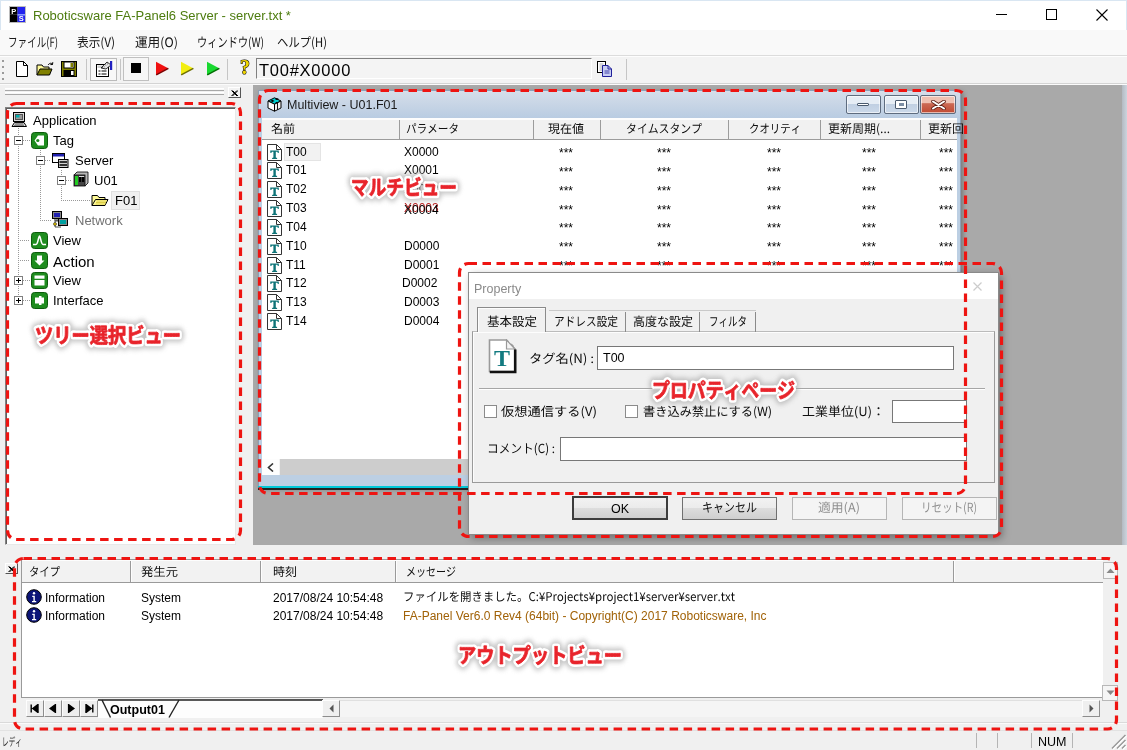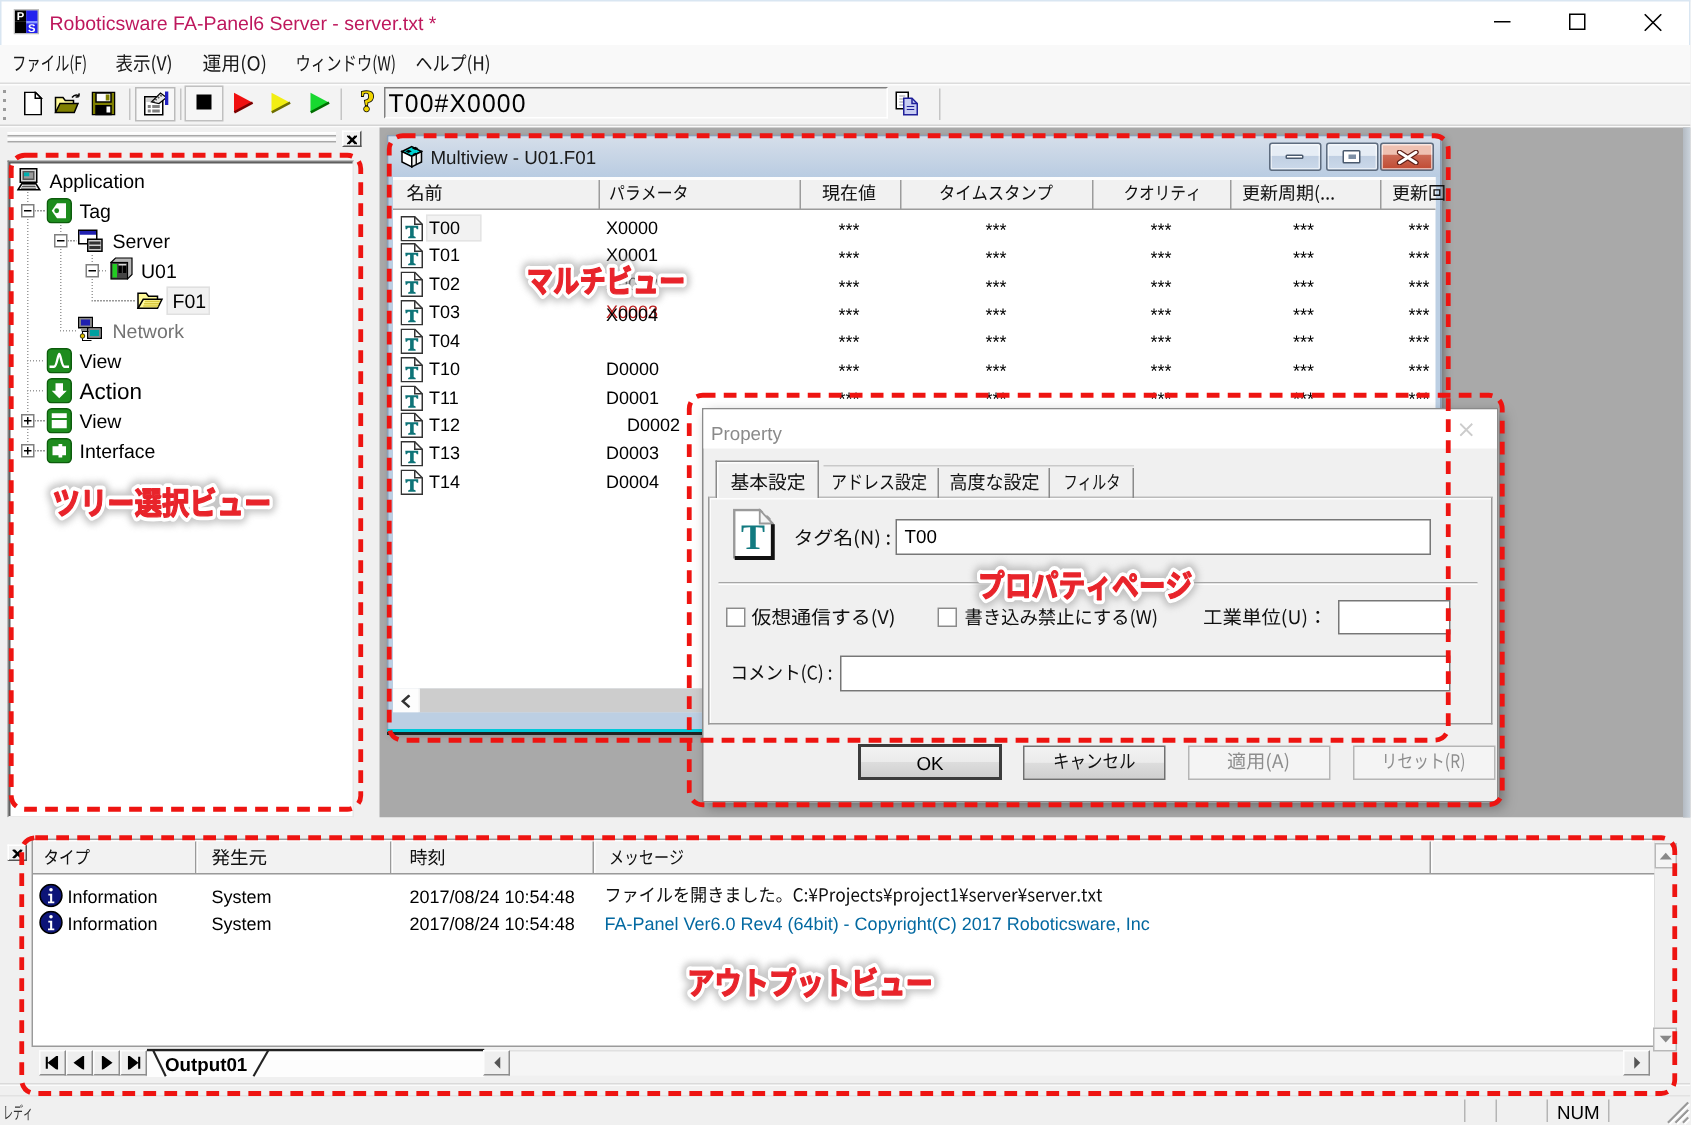--- a/index.html
+++ b/index.html
@@ -12,21 +12,21 @@
 <svg class="abs" style="left:9px;top:6px" width="17" height="17" viewBox="0 0 17 17">
 <rect x="0" y="0" width="17" height="17" fill="#bdbdbd"></rect>
 <rect x="1" y="1" width="7.5" height="7.5" fill="#000"></rect>
 <rect x="8.5" y="1" width="7.5" height="7.5" fill="#2222ee"></rect>
 <rect x="1" y="8.5" width="7.5" height="7.5" fill="#000"></rect>
 <rect x="8.5" y="8.5" width="7.5" height="7.5" fill="#2222ee"></rect>
 <rect x="8.5" y="8" width="7.5" height="1.6" fill="#8899ff"></rect>
 <text x="4.7" y="7.6" font-size="7.5" font-weight="bold" fill="#fff" text-anchor="middle" font-family="Liberation Sans">P</text>
 <text x="12.2" y="15" font-size="7.5" font-weight="bold" fill="#fff" text-anchor="middle" font-family="Liberation Sans">S</text>
 </svg>
-<div class="txt" style="left:33px;top:8.5px;font-size:13px;color:#be185d">Roboticsware FA-Panel6 Server - server.txt *</div>
+<div class="txt" style="left:33px;top:8.5px;font-size:13px;color:#4d7c0f">Roboticsware FA-Panel6 Server - server.txt *</div>
 <div class="abs" style="left:996px;top:14px;width:11px;height:1px;background:#000"></div>
 <div class="abs" style="left:1046px;top:9px;width:11px;height:11px;border:1px solid #000"></div>
 <svg class="abs" style="left:1096px;top:9px" width="12" height="12">
     <path d="M0.5 0.5 L11.5 11.5 M11.5 0.5 L0.5 11.5" stroke="#000" stroke-width="1.1"></path>
   </svg>
 <div class="abs" style="left:0;top:30px;width:1127px;height:26px;background:#f9f9f9"></div>
 <svg style="position:absolute;left:8px;top:47px;overflow:visible" width="1" height="1">
     <path transform="scale(0.7357,1)" d="M11.2 -8.6 10.4 -9.2C10.2 -9.1 9.9 -9.1 9.7 -9.1C9.1 -9.1 3.9 -9.1 3.2 -9.1C2.8 -9.1 2.2 -9.1 1.9 -9.2V-8C2.2 -8 2.7 -8.1 3.2 -8.1C3.9 -8.1 9.1 -8.1 9.8 -8.1C9.6 -6.8 9 -5 8.1 -3.8C7 -2.4 5.6 -1.3 3.1 -0.7L3.9 0.3C6.3 -0.5 7.9 -1.7 9.1 -3.2C10.1 -4.5 10.7 -6.6 11 -8C11 -8.2 11.1 -8.5 11.2 -8.6Z M24.2 -6.6 23.7 -7.1C23.5 -7.1 23.1 -7 22.9 -7C22.3 -7 17 -7 16.5 -7C16.1 -7 15.7 -7.1 15.3 -7.1V-6.1C15.7 -6.1 16.1 -6.1 16.5 -6.1C17 -6.1 22 -6.1 22.7 -6.1C22.4 -5.5 21.4 -4.3 20.5 -3.8L21.3 -3.2C22.5 -4 23.6 -5.6 24 -6.2C24 -6.3 24.2 -6.5 24.2 -6.6ZM19.9 -5.2H18.7C18.8 -5 18.8 -4.7 18.8 -4.4C18.8 -2.8 18.6 -1.3 16.8 -0.1C16.5 0.1 16.2 0.2 15.9 0.3L16.8 1C19.6 -0.5 19.9 -2.5 19.9 -5.2Z M27.1 -4.7 27.6 -3.7C29.4 -4.2 31.2 -5 32.6 -5.8V-1C32.6 -0.5 32.6 0.2 32.5 0.4H33.8C33.7 0.1 33.7 -0.5 33.7 -1V-6.5C35 -7.4 36.2 -8.3 37.2 -9.4L36.3 -10.2C35.5 -9.1 34.2 -8 32.8 -7.1C31.4 -6.2 29.4 -5.3 27.1 -4.7Z M45.8 -0.3 46.5 0.3C46.6 0.2 46.7 0.1 46.9 0C48.5 -0.7 50.3 -2.1 51.4 -3.6L50.8 -4.5C49.8 -3 48.2 -1.8 47 -1.3C47 -1.7 47 -8 47 -8.8C47 -9.3 47 -9.6 47 -9.8H45.8C45.8 -9.6 45.9 -9.3 45.9 -8.8C45.9 -8 45.9 -1.6 45.9 -1C45.9 -0.7 45.9 -0.5 45.8 -0.3ZM39.9 -0.3 40.8 0.3C41.9 -0.6 42.8 -1.9 43.1 -3.2C43.5 -4.5 43.5 -7.3 43.5 -8.8C43.5 -9.2 43.6 -9.6 43.6 -9.7H42.4C42.5 -9.4 42.5 -9.2 42.5 -8.8C42.5 -7.3 42.5 -4.7 42.1 -3.5C41.7 -2.3 41 -1.1 39.9 -0.3Z M55.1 2.5 55.8 2.2C54.7 0.4 54.2 -1.8 54.2 -4C54.2 -6.2 54.7 -8.4 55.8 -10.3L55.1 -10.6C53.9 -8.7 53.2 -6.6 53.2 -4C53.2 -1.5 53.9 0.6 55.1 2.5Z M57.7 0H58.9V-4.3H62.5V-5.3H58.9V-8.5H63.2V-9.5H57.7Z M64.9 2.5C66.1 0.6 66.8 -1.5 66.8 -4C66.8 -6.6 66.1 -8.7 64.9 -10.6L64.1 -10.3C65.2 -8.4 65.8 -6.2 65.8 -4C65.8 -1.8 65.2 0.4 64.1 2.2Z" fill="#1a1a1a"></path>
   </svg>
 <svg style="position:absolute;left:77px;top:47px;overflow:visible" width="1" height="1">
@@ -342,21 +342,21 @@
 <div class="txt" style="left:664px;top:260.1px;color:#000;transform:translateX(-50%)">***</div>
 <div class="txt" style="left:774px;top:260.1px;color:#000;transform:translateX(-50%)">***</div>
 <div class="txt" style="left:869px;top:260.1px;color:#000;transform:translateX(-50%)">***</div>
 <div class="txt" style="left:946px;top:260.1px;color:#000;transform:translateX(-50%)">***</div>
 <svg class="abs" style="left:267px;top:275.45000000000005px" width="15" height="17" viewBox="0 0 15 17">
     <path d="M0.5 0.5 H9.5 L14.5 5.5 V16.5 H0.5 Z" fill="#fff" stroke="#333"></path>
     <path d="M9.5 0.5 V5.5 H14.5" fill="none" stroke="#333"></path>
     <path d="M3.2 6.5 h8.6 v2.4 h-0.9 l-0.6 -1.1 h-1.5 v5.6 l1.3 0.6 v0.9 h-5 v-0.9 l1.3 -0.6 V7.8 H4.9 L4.3 8.9 h-0.9 Z" fill="#0e7478"></path>
   </svg>
 <div class="txt" style="left:286px;top:277.45000000000005px;color:#000">T12</div>
-<div class="txt" style="left:418px;top:277.45000000000005px;color:#000">D0002</div>
+<div class="txt" style="left:402px;top:277.45000000000005px;color:#000">D0002</div>
 <div class="txt" style="left:566px;top:278.95000000000005px;color:#000;transform:translateX(-50%)">***</div>
 <div class="txt" style="left:664px;top:278.95000000000005px;color:#000;transform:translateX(-50%)">***</div>
 <div class="txt" style="left:774px;top:278.95000000000005px;color:#000;transform:translateX(-50%)">***</div>
 <div class="txt" style="left:869px;top:278.95000000000005px;color:#000;transform:translateX(-50%)">***</div>
 <div class="txt" style="left:946px;top:278.95000000000005px;color:#000;transform:translateX(-50%)">***</div>
 <svg class="abs" style="left:267px;top:294.3px" width="15" height="17" viewBox="0 0 15 17">
     <path d="M0.5 0.5 H9.5 L14.5 5.5 V16.5 H0.5 Z" fill="#fff" stroke="#333"></path>
     <path d="M9.5 0.5 V5.5 H14.5" fill="none" stroke="#333"></path>
     <path d="M3.2 6.5 h8.6 v2.4 h-0.9 l-0.6 -1.1 h-1.5 v5.6 l1.3 0.6 v0.9 h-5 v-0.9 l1.3 -0.6 V7.8 H4.9 L4.3 8.9 h-0.9 Z" fill="#0e7478"></path>
   </svg>
@@ -493,21 +493,21 @@
     <path transform="scale(0.9505,1)" d="M10.3 -8 9.6 -8.4C9.4 -8.4 9.1 -8.4 9 -8.4C8.4 -8.4 3.6 -8.4 2.9 -8.4C2.5 -8.4 2.1 -8.4 1.7 -8.5V-7.4C2.1 -7.4 2.5 -7.4 2.9 -7.4C3.6 -7.4 8.4 -7.4 9.1 -7.4C8.9 -6.3 8.4 -4.6 7.5 -3.5C6.5 -2.2 5.1 -1.2 2.8 -0.6L3.6 0.3C5.8 -0.4 7.3 -1.5 8.4 -3C9.3 -4.2 9.9 -6.1 10.2 -7.4C10.2 -7.6 10.2 -7.8 10.3 -8Z M22.4 -6.1 21.8 -6.6C21.7 -6.5 21.4 -6.5 21.2 -6.5C20.6 -6.5 15.7 -6.5 15.3 -6.5C14.9 -6.5 14.5 -6.5 14.1 -6.6V-5.6C14.5 -5.6 14.9 -5.6 15.3 -5.6C15.7 -5.6 20.3 -5.6 21 -5.6C20.6 -5 19.8 -4 18.9 -3.5L19.7 -2.9C20.8 -3.7 21.8 -5.2 22.1 -5.7C22.2 -5.8 22.3 -6 22.4 -6.1ZM18.3 -4.8H17.3C17.3 -4.6 17.4 -4.3 17.4 -4.1C17.4 -2.5 17.1 -1.2 15.5 -0.1C15.3 0.1 15 0.2 14.7 0.3L15.6 0.9C18.1 -0.5 18.3 -2.3 18.3 -4.8Z M25 -4.3 25.5 -3.4C27.2 -3.9 28.8 -4.6 30.1 -5.4V-0.9C30.1 -0.5 30 0.1 30 0.4H31.2C31.1 0.1 31.1 -0.5 31.1 -0.9V-6C32.3 -6.8 33.4 -7.7 34.4 -8.7L33.6 -9.4C32.7 -8.4 31.5 -7.4 30.3 -6.6C28.9 -5.7 27.1 -4.9 25 -4.3Z M42.3 -0.3 42.9 0.3C43 0.2 43.1 0.1 43.3 0C44.7 -0.7 46.4 -1.9 47.4 -3.3L46.9 -4.1C45.9 -2.8 44.5 -1.7 43.4 -1.2C43.4 -1.6 43.4 -7.4 43.4 -8.1C43.4 -8.6 43.4 -8.9 43.4 -9H42.3C42.3 -8.9 42.4 -8.6 42.4 -8.1C42.4 -7.4 42.4 -1.5 42.4 -0.9C42.4 -0.7 42.3 -0.4 42.3 -0.3ZM36.8 -0.3 37.7 0.3C38.7 -0.5 39.5 -1.7 39.8 -3C40.2 -4.2 40.2 -6.8 40.2 -8.1C40.2 -8.5 40.2 -8.8 40.3 -9H39.2C39.2 -8.7 39.2 -8.4 39.2 -8.1C39.2 -6.8 39.2 -4.4 38.9 -3.3C38.5 -2.1 37.8 -1 36.8 -0.3Z M58.6 -5.3 58.2 -6.2C57.9 -6 57.6 -5.9 57.2 -5.7C56.6 -5.4 55.8 -5.1 55 -4.8C54.8 -5.4 54.2 -5.8 53.4 -5.8C52.9 -5.8 52.2 -5.7 51.8 -5.4C52.2 -5.9 52.6 -6.6 52.8 -7.2C54.1 -7.3 55.6 -7.4 56.8 -7.6L56.8 -8.5C55.7 -8.3 54.4 -8.2 53.2 -8.1C53.4 -8.7 53.4 -9.1 53.5 -9.5L52.5 -9.6C52.5 -9.1 52.4 -8.6 52.2 -8.1L51.4 -8.1C50.9 -8.1 50.1 -8.1 49.4 -8.2V-7.3C50.1 -7.2 50.9 -7.2 51.4 -7.2H51.9C51.5 -6.3 50.7 -5 49.1 -3.6L50 -3C50.4 -3.4 50.7 -3.9 51 -4.2C51.6 -4.7 52.4 -5.1 53.1 -5.1C53.7 -5.1 54.1 -4.8 54.2 -4.3C52.8 -3.6 51.4 -2.7 51.4 -1.3C51.4 0.2 52.8 0.5 54.5 0.5C55.5 0.5 56.8 0.4 57.8 0.3L57.8 -0.6C56.7 -0.5 55.4 -0.3 54.5 -0.3C53.3 -0.3 52.3 -0.5 52.3 -1.4C52.3 -2.2 53.1 -2.9 54.2 -3.4C54.2 -2.8 54.2 -2 54.2 -1.6H55.1L55.1 -3.9C56 -4.3 56.8 -4.7 57.5 -4.9C57.8 -5 58.3 -5.2 58.6 -5.3Z M66.8 -4V-2.7H65.1V-4ZM62.8 -2.7V-1.9H64.3C64.2 -1.2 63.9 -0.3 62.9 0.4C63.1 0.5 63.3 0.7 63.5 0.9C64.6 0.1 65 -1.1 65.1 -1.9H66.8V0.7H67.6V-1.9H69.2V-2.7H67.6V-4H69V-4.8H63V-4H64.3V-2.7ZM64.6 -7.3V-6.2H62V-7.3ZM64.6 -7.9H62V-8.9H64.6ZM70.1 -7.3V-6.2H67.4V-7.3ZM70.1 -7.9H67.4V-8.9H70.1ZM70.5 -9.6H66.5V-5.5H70.1V-0.2C70.1 -0 70 0 69.9 0C69.7 0 69 0 68.4 0C68.5 0.3 68.6 0.7 68.6 0.9C69.6 0.9 70.2 0.9 70.5 0.8C70.9 0.6 71 0.3 71 -0.2V-9.6ZM61.1 -9.6V1H62V-5.5H65.4V-9.6Z M75.7 -3.2 74.7 -3.4C74.5 -2.8 74.2 -2.3 74.3 -1.7C74.3 -0.1 75.6 0.6 77.9 0.6C79 0.6 79.9 0.5 80.7 0.4L80.8 -0.6C79.9 -0.4 79 -0.3 77.9 -0.3C76 -0.3 75.2 -0.8 75.2 -1.8C75.2 -2.4 75.4 -2.8 75.7 -3.2ZM78 -8.4 78.1 -8.1C77 -8 75.6 -8.1 74.1 -8.2L74.2 -7.3C75.7 -7.2 77.2 -7.2 78.3 -7.3L78.7 -6.3L78.9 -5.7C77.5 -5.6 75.7 -5.6 73.9 -5.8L74 -4.9C75.8 -4.7 77.8 -4.8 79.2 -4.9C79.5 -4.3 79.8 -3.7 80.2 -3.2C79.8 -3.2 79 -3.3 78.4 -3.4L78.3 -2.6C79.1 -2.5 80.3 -2.4 80.9 -2.2L81.4 -3C81.3 -3.1 81.1 -3.3 81 -3.5C80.7 -3.9 80.4 -4.5 80.1 -5C81 -5.1 81.7 -5.3 82.3 -5.4L82.2 -6.3C81.6 -6.1 80.8 -5.9 79.8 -5.8L79.5 -6.5L79.2 -7.3C80.1 -7.5 80.9 -7.6 81.6 -7.8L81.5 -8.7C80.7 -8.4 79.8 -8.3 79 -8.1C78.9 -8.6 78.8 -9.1 78.7 -9.6L77.7 -9.4C77.8 -9.1 77.9 -8.7 78 -8.4Z M90 -2.1 90 -1.3C90 -0.5 89.4 -0.3 88.7 -0.3C87.6 -0.3 87.1 -0.7 87.1 -1.3C87.1 -1.8 87.7 -2.3 88.8 -2.3C89.2 -2.3 89.6 -2.2 90 -2.1ZM86.2 -5.7 86.2 -4.8C87.1 -4.7 88.4 -4.6 89.2 -4.6H89.9L90 -3C89.6 -3 89.3 -3 89 -3C87.2 -3 86.2 -2.3 86.2 -1.2C86.2 -0.1 87.1 0.6 88.8 0.6C90.4 0.6 91 -0.3 91 -1.1L90.9 -1.9C92.1 -1.4 93.1 -0.7 93.8 -0.1L94.4 -0.9C93.7 -1.5 92.5 -2.4 90.9 -2.8L90.8 -4.6C91.9 -4.7 93 -4.8 94.1 -4.9L94.1 -5.8C93 -5.6 92 -5.5 90.8 -5.5V-5.6V-7.2C91.9 -7.2 93.1 -7.3 94 -7.4L94 -8.3C93 -8.1 91.9 -8 90.8 -8L90.8 -8.7C90.8 -9.1 90.8 -9.3 90.9 -9.5H89.9C89.9 -9.4 89.9 -9 89.9 -8.8V-8H89.4C88.5 -8 87.1 -8.1 86.3 -8.2L86.3 -7.3C87 -7.2 88.5 -7.1 89.4 -7.1H89.9V-5.6V-5.4H89.2C88.5 -5.4 87.1 -5.5 86.2 -5.7Z M100.1 -9.3 98.9 -9.4C98.9 -9 99 -8.6 99 -8.1C99 -6.9 98.8 -3.8 98.8 -2.1C98.8 -0.1 100 0.6 101.8 0.6C104.4 0.6 105.9 -0.9 106.8 -2L106.1 -2.9C105.2 -1.6 104 -0.4 101.8 -0.4C100.7 -0.4 99.8 -0.8 99.8 -2.2C99.8 -3.9 99.9 -6.8 100 -8.1C100 -8.5 100 -9 100.1 -9.3Z M114.4 -5.8V-4.9C115.2 -5 115.9 -5 116.7 -5C117.4 -5 118.1 -5 118.7 -4.9L118.7 -5.8C118.1 -5.9 117.3 -5.9 116.6 -5.9C115.9 -5.9 115.1 -5.8 114.4 -5.8ZM114.7 -2.9 113.8 -3C113.7 -2.4 113.6 -2 113.6 -1.5C113.6 -0.3 114.6 0.2 116.5 0.2C117.4 0.2 118.2 0.2 118.9 0.1L118.9 -0.9C118.2 -0.8 117.3 -0.7 116.6 -0.7C114.8 -0.7 114.5 -1.2 114.5 -1.8C114.5 -2.1 114.6 -2.5 114.7 -2.9ZM110.7 -7.4C110.2 -7.4 109.8 -7.5 109.2 -7.5L109.2 -6.6C109.7 -6.6 110.1 -6.5 110.6 -6.5C111 -6.5 111.3 -6.6 111.7 -6.6C111.6 -6.1 111.5 -5.7 111.4 -5.3C111 -3.6 110.1 -1.2 109.4 0.1L110.5 0.4C111.1 -0.9 111.9 -3.4 112.3 -5.1C112.5 -5.6 112.6 -6.1 112.7 -6.7C113.6 -6.8 114.4 -6.9 115.2 -7.1V-8C114.5 -7.8 113.7 -7.7 112.9 -7.6L113.1 -8.5C113.1 -8.7 113.2 -9.2 113.3 -9.4L112.2 -9.5C112.2 -9.3 112.2 -8.9 112.1 -8.5C112.1 -8.3 112 -7.9 111.9 -7.5C111.5 -7.5 111 -7.4 110.7 -7.4Z M122.3 -2.9C121.3 -2.9 120.5 -2.1 120.5 -1.1C120.5 -0.1 121.3 0.7 122.3 0.7C123.3 0.7 124.2 -0.1 124.2 -1.1C124.2 -2.1 123.3 -2.9 122.3 -2.9ZM122.3 0.1C121.7 0.1 121.1 -0.4 121.1 -1.1C121.1 -1.8 121.7 -2.3 122.3 -2.3C123 -2.3 123.6 -1.8 123.6 -1.1C123.6 -0.4 123 0.1 122.3 0.1Z M136.5 0.2C137.7 0.2 138.5 -0.3 139.2 -1.1L138.6 -1.8C138 -1.2 137.4 -0.8 136.6 -0.8C134.9 -0.8 133.8 -2.2 133.8 -4.4C133.8 -6.6 135 -8 136.6 -8C137.4 -8 137.9 -7.6 138.4 -7.2L139 -7.9C138.5 -8.4 137.7 -9 136.6 -9C134.4 -9 132.7 -7.2 132.7 -4.4C132.7 -1.5 134.3 0.2 136.5 0.2Z M141.3 -4.7C141.8 -4.7 142.1 -5 142.1 -5.5C142.1 -6 141.8 -6.4 141.3 -6.4C140.9 -6.4 140.5 -6 140.5 -5.5C140.5 -5 140.9 -4.7 141.3 -4.7ZM141.3 0.2C141.8 0.2 142.1 -0.2 142.1 -0.7C142.1 -1.2 141.8 -1.5 141.3 -1.5C140.9 -1.5 140.5 -1.2 140.5 -0.7C140.5 -0.2 140.9 0.2 141.3 0.2Z M145.8 0H146.9V-2.1H149.1V-2.8H146.9V-3.6H149.1V-4.3H147.1L149.3 -8.6H148.2L147.2 -6.3C146.9 -5.7 146.7 -5.1 146.4 -4.4H146.3C146 -5.1 145.8 -5.7 145.5 -6.3L144.5 -8.6H143.3L145.5 -4.3H143.6V-3.6H145.8V-2.8H143.6V-2.1H145.8Z M150.9 0H152V-3.5H153.4C155.4 -3.5 156.7 -4.4 156.7 -6.2C156.7 -8.1 155.3 -8.8 153.4 -8.8H150.9ZM152 -4.4V-7.9H153.2C154.8 -7.9 155.6 -7.5 155.6 -6.2C155.6 -5 154.8 -4.4 153.3 -4.4Z M158.4 0H159.5V-4.2C159.9 -5.3 160.5 -5.7 161.1 -5.7C161.4 -5.7 161.5 -5.7 161.7 -5.6L161.9 -6.5C161.7 -6.6 161.5 -6.7 161.2 -6.7C160.5 -6.7 159.8 -6.2 159.4 -5.3H159.4L159.3 -6.5H158.4Z M165.5 0.2C167.1 0.2 168.6 -1.1 168.6 -3.3C168.6 -5.4 167.1 -6.7 165.5 -6.7C163.9 -6.7 162.5 -5.4 162.5 -3.3C162.5 -1.1 163.9 0.2 165.5 0.2ZM165.5 -0.8C164.4 -0.8 163.7 -1.8 163.7 -3.3C163.7 -4.8 164.4 -5.8 165.5 -5.8C166.7 -5.8 167.4 -4.8 167.4 -3.3C167.4 -1.8 166.7 -0.8 165.5 -0.8Z M169.6 2.9C170.9 2.9 171.4 2.1 171.4 0.7V-6.5H170.3V0.7C170.3 1.5 170.1 2 169.5 2C169.3 2 169 2 168.9 1.9L168.6 2.7C168.9 2.8 169.2 2.9 169.6 2.9ZM170.8 -7.9C171.3 -7.9 171.6 -8.1 171.6 -8.6C171.6 -9 171.3 -9.3 170.8 -9.3C170.4 -9.3 170.1 -9 170.1 -8.6C170.1 -8.1 170.4 -7.9 170.8 -7.9Z M176.2 0.2C177.1 0.2 177.8 -0.1 178.4 -0.5L178 -1.2C177.5 -0.9 177 -0.7 176.3 -0.7C175.1 -0.7 174.3 -1.6 174.2 -3H178.6C178.6 -3.2 178.6 -3.4 178.6 -3.6C178.6 -5.5 177.7 -6.7 176 -6.7C174.5 -6.7 173.1 -5.4 173.1 -3.3C173.1 -1.1 174.5 0.2 176.2 0.2ZM174.2 -3.8C174.3 -5.1 175.1 -5.8 176 -5.8C177.1 -5.8 177.7 -5.1 177.7 -3.8Z M182.8 0.2C183.6 0.2 184.3 -0.2 184.9 -0.7L184.4 -1.4C184 -1 183.5 -0.8 182.9 -0.8C181.7 -0.8 180.9 -1.8 180.9 -3.3C180.9 -4.8 181.7 -5.8 182.9 -5.8C183.4 -5.8 183.9 -5.5 184.2 -5.2L184.8 -5.9C184.3 -6.3 183.7 -6.7 182.9 -6.7C181.2 -6.7 179.7 -5.4 179.7 -3.3C179.7 -1.1 181.1 0.2 182.8 0.2Z M188.4 0.2C188.8 0.2 189.2 0 189.6 -0.1L189.4 -0.9C189.2 -0.8 188.9 -0.7 188.6 -0.7C187.9 -0.7 187.6 -1.2 187.6 -2V-5.6H189.4V-6.5H187.6V-8.4H186.7L186.6 -6.5L185.6 -6.5V-5.6H186.5V-2C186.5 -0.7 187 0.2 188.4 0.2Z M192.6 0.2C194.1 0.2 194.9 -0.7 194.9 -1.8C194.9 -3 193.9 -3.4 193 -3.8C192.2 -4 191.6 -4.3 191.6 -4.9C191.6 -5.4 191.9 -5.8 192.8 -5.8C193.3 -5.8 193.8 -5.6 194.2 -5.3L194.8 -5.9C194.3 -6.3 193.6 -6.7 192.8 -6.7C191.3 -6.7 190.5 -5.9 190.5 -4.8C190.5 -3.7 191.5 -3.3 192.4 -3C193.1 -2.7 193.9 -2.4 193.9 -1.7C193.9 -1.2 193.5 -0.7 192.6 -0.7C191.8 -0.7 191.3 -1 190.7 -1.5L190.2 -0.7C190.8 -0.2 191.7 0.2 192.6 0.2Z M198.2 0H199.2V-2.1H201.4V-2.8H199.2V-3.6H201.4V-4.3H199.5L201.7 -8.6H200.6L199.6 -6.3C199.3 -5.7 199 -5.1 198.8 -4.4H198.7C198.4 -5.1 198.2 -5.7 197.9 -6.3L196.8 -8.6H195.7L197.9 -4.3H196V-3.6H198.2V-2.8H196V-2.1H198.2Z M203.1 2.7H204.3V0.5L204.2 -0.6C204.8 -0.1 205.4 0.2 206 0.2C207.5 0.2 208.8 -1.1 208.8 -3.4C208.8 -5.4 207.9 -6.7 206.3 -6.7C205.5 -6.7 204.8 -6.3 204.2 -5.8H204.2L204 -6.5H203.1ZM205.8 -0.8C205.4 -0.8 204.8 -0.9 204.3 -1.4V-4.9C204.9 -5.4 205.4 -5.8 206 -5.8C207.2 -5.8 207.7 -4.8 207.7 -3.3C207.7 -1.7 206.9 -0.8 205.8 -0.8Z M210.6 0H211.7V-4.2C212.1 -5.3 212.8 -5.7 213.3 -5.7C213.6 -5.7 213.7 -5.7 214 -5.6L214.2 -6.5C214 -6.6 213.8 -6.7 213.5 -6.7C212.7 -6.7 212.1 -6.2 211.6 -5.3H211.6L211.5 -6.5H210.6Z M217.8 0.2C219.4 0.2 220.8 -1.1 220.8 -3.3C220.8 -5.4 219.4 -6.7 217.8 -6.7C216.2 -6.7 214.8 -5.4 214.8 -3.3C214.8 -1.1 216.2 0.2 217.8 0.2ZM217.8 -0.8C216.6 -0.8 215.9 -1.8 215.9 -3.3C215.9 -4.8 216.6 -5.8 217.8 -5.8C218.9 -5.8 219.7 -4.8 219.7 -3.3C219.7 -1.8 218.9 -0.8 217.8 -0.8Z M221.8 2.9C223.1 2.9 223.6 2.1 223.6 0.7V-6.5H222.5V0.7C222.5 1.5 222.4 2 221.7 2C221.5 2 221.3 2 221.1 1.9L220.9 2.7C221.1 2.8 221.4 2.9 221.8 2.9ZM223.1 -7.9C223.5 -7.9 223.8 -8.1 223.8 -8.6C223.8 -9 223.5 -9.3 223.1 -9.3C222.6 -9.3 222.3 -9 222.3 -8.6C222.3 -8.1 222.6 -7.9 223.1 -7.9Z M228.5 0.2C229.3 0.2 230 -0.1 230.6 -0.5L230.2 -1.2C229.7 -0.9 229.2 -0.7 228.6 -0.7C227.3 -0.7 226.5 -1.6 226.4 -3H230.8C230.8 -3.2 230.9 -3.4 230.9 -3.6C230.9 -5.5 229.9 -6.7 228.3 -6.7C226.8 -6.7 225.3 -5.4 225.3 -3.3C225.3 -1.1 226.7 0.2 228.5 0.2ZM226.4 -3.8C226.5 -5.1 227.4 -5.8 228.3 -5.8C229.3 -5.8 229.9 -5.1 229.9 -3.8Z M235 0.2C235.8 0.2 236.6 -0.2 237.1 -0.7L236.7 -1.4C236.3 -1 235.7 -0.8 235.1 -0.8C233.9 -0.8 233.1 -1.8 233.1 -3.3C233.1 -4.8 234 -5.8 235.2 -5.8C235.7 -5.8 236.1 -5.5 236.5 -5.2L237 -5.9C236.6 -6.3 236 -6.7 235.1 -6.7C233.4 -6.7 232 -5.4 232 -3.3C232 -1.1 233.3 0.2 235 0.2Z M240.6 0.2C241 0.2 241.5 0 241.8 -0.1L241.6 -0.9C241.4 -0.8 241.1 -0.7 240.9 -0.7C240.1 -0.7 239.9 -1.2 239.9 -2V-5.6H241.6V-6.5H239.9V-8.4H239L238.8 -6.5L237.8 -6.5V-5.6H238.8V-2C238.8 -0.7 239.2 0.2 240.6 0.2Z M243.1 0H247.9V-0.9H246.1V-8.8H245.3C244.8 -8.5 244.2 -8.3 243.5 -8.2V-7.5H245V-0.9H243.1Z M251.4 0H252.5V-2.1H254.7V-2.8H252.5V-3.6H254.7V-4.3H252.8L255 -8.6H253.9L252.9 -6.3C252.6 -5.7 252.3 -5.1 252 -4.4H252C251.7 -5.1 251.4 -5.7 251.2 -6.3L250.1 -8.6H249L251.2 -4.3H249.3V-3.6H251.4V-2.8H249.3V-2.1H251.4Z M258.1 0.2C259.7 0.2 260.5 -0.7 260.5 -1.8C260.5 -3 259.5 -3.4 258.5 -3.8C257.8 -4 257.1 -4.3 257.1 -4.9C257.1 -5.4 257.5 -5.8 258.3 -5.8C258.9 -5.8 259.4 -5.6 259.8 -5.3L260.3 -5.9C259.8 -6.3 259.1 -6.7 258.3 -6.7C256.9 -6.7 256.1 -5.9 256.1 -4.8C256.1 -3.7 257.1 -3.3 258 -3C258.7 -2.7 259.5 -2.4 259.5 -1.7C259.5 -1.2 259 -0.7 258.2 -0.7C257.4 -0.7 256.8 -1 256.2 -1.5L255.7 -0.7C256.3 -0.2 257.2 0.2 258.1 0.2Z M264.7 0.2C265.6 0.2 266.3 -0.1 266.8 -0.5L266.4 -1.2C265.9 -0.9 265.4 -0.7 264.8 -0.7C263.6 -0.7 262.7 -1.6 262.6 -3H267C267.1 -3.2 267.1 -3.4 267.1 -3.6C267.1 -5.5 266.1 -6.7 264.5 -6.7C263 -6.7 261.6 -5.4 261.6 -3.3C261.6 -1.1 262.9 0.2 264.7 0.2ZM262.6 -3.8C262.8 -5.1 263.6 -5.8 264.5 -5.8C265.5 -5.8 266.1 -5.1 266.1 -3.8Z M268.7 0H269.8V-4.2C270.2 -5.3 270.9 -5.7 271.4 -5.7C271.7 -5.7 271.8 -5.7 272.1 -5.6L272.3 -6.5C272.1 -6.6 271.9 -6.7 271.6 -6.7C270.9 -6.7 270.2 -6.2 269.7 -5.3H269.7L269.6 -6.5H268.7Z M274.8 0H276L278.3 -6.5H277.3L276 -2.8C275.8 -2.2 275.6 -1.5 275.4 -0.9H275.4C275.2 -1.5 275 -2.2 274.8 -2.8L273.5 -6.5H272.4Z M282.2 0.2C283.1 0.2 283.8 -0.1 284.4 -0.5L284 -1.2C283.5 -0.9 283 -0.7 282.4 -0.7C281.1 -0.7 280.3 -1.6 280.2 -3H284.6C284.6 -3.2 284.6 -3.4 284.6 -3.6C284.6 -5.5 283.7 -6.7 282 -6.7C280.5 -6.7 279.1 -5.4 279.1 -3.3C279.1 -1.1 280.5 0.2 282.2 0.2ZM280.2 -3.8C280.3 -5.1 281.1 -5.8 282.1 -5.8C283.1 -5.8 283.7 -5.1 283.7 -3.8Z M286.2 0H287.4V-4.2C287.8 -5.3 288.4 -5.7 289 -5.7C289.3 -5.7 289.4 -5.7 289.6 -5.6L289.8 -6.5C289.6 -6.6 289.4 -6.7 289.1 -6.7C288.4 -6.7 287.7 -6.2 287.3 -5.3H287.3L287.1 -6.5H286.2Z M292.6 0H293.7V-2.1H295.9V-2.8H293.7V-3.6H295.9V-4.3H293.9L296.1 -8.6H295L294 -6.3C293.7 -5.7 293.5 -5.1 293.2 -4.4H293.1C292.8 -5.1 292.6 -5.7 292.3 -6.3L291.3 -8.6H290.1L292.3 -4.3H290.4V-3.6H292.6V-2.8H290.4V-2.1H292.6Z M299.3 0.2C300.8 0.2 301.6 -0.7 301.6 -1.8C301.6 -3 300.6 -3.4 299.7 -3.8C298.9 -4 298.2 -4.3 298.2 -4.9C298.2 -5.4 298.6 -5.8 299.5 -5.8C300 -5.8 300.5 -5.6 300.9 -5.3L301.5 -5.9C301 -6.3 300.3 -6.7 299.4 -6.7C298 -6.7 297.2 -5.9 297.2 -4.8C297.2 -3.7 298.2 -3.3 299.1 -3C299.8 -2.7 300.6 -2.4 300.6 -1.7C300.6 -1.2 300.2 -0.7 299.3 -0.7C298.5 -0.7 297.9 -1 297.4 -1.5L296.8 -0.7C297.5 -0.2 298.3 0.2 299.3 0.2Z M305.8 0.2C306.7 0.2 307.4 -0.1 308 -0.5L307.6 -1.2C307.1 -0.9 306.6 -0.7 305.9 -0.7C304.7 -0.7 303.9 -1.6 303.8 -3H308.2C308.2 -3.2 308.2 -3.4 308.2 -3.6C308.2 -5.5 307.3 -6.7 305.6 -6.7C304.1 -6.7 302.7 -5.4 302.7 -3.3C302.7 -1.1 304.1 0.2 305.8 0.2ZM303.8 -3.8C303.9 -5.1 304.7 -5.8 305.6 -5.8C306.7 -5.8 307.3 -5.1 307.3 -3.8Z M309.8 0H310.9V-4.2C311.4 -5.3 312 -5.7 312.6 -5.7C312.8 -5.7 313 -5.7 313.2 -5.6L313.4 -6.5C313.2 -6.6 313 -6.7 312.7 -6.7C312 -6.7 311.3 -6.2 310.9 -5.3H310.8L310.7 -6.5H309.8Z M315.9 0H317.2L319.5 -6.5H318.4L317.2 -2.8C317 -2.2 316.8 -1.5 316.6 -0.9H316.5C316.3 -1.5 316.1 -2.2 315.9 -2.8L314.7 -6.5H313.5Z M323.4 0.2C324.3 0.2 324.9 -0.1 325.5 -0.5L325.1 -1.2C324.6 -0.9 324.1 -0.7 323.5 -0.7C322.3 -0.7 321.4 -1.6 321.3 -3H325.7C325.8 -3.2 325.8 -3.4 325.8 -3.6C325.8 -5.5 324.8 -6.7 323.2 -6.7C321.7 -6.7 320.3 -5.4 320.3 -3.3C320.3 -1.1 321.6 0.2 323.4 0.2ZM321.3 -3.8C321.5 -5.1 322.3 -5.8 323.2 -5.8C324.2 -5.8 324.8 -5.1 324.8 -3.8Z M327.4 0H328.5V-4.2C328.9 -5.3 329.6 -5.7 330.1 -5.7C330.4 -5.7 330.5 -5.7 330.8 -5.6L331 -6.5C330.8 -6.6 330.6 -6.7 330.3 -6.7C329.5 -6.7 328.9 -6.2 328.4 -5.3H328.4L328.3 -6.5H327.4Z M332.6 0.2C333 0.2 333.4 -0.2 333.4 -0.7C333.4 -1.2 333 -1.5 332.6 -1.5C332.2 -1.5 331.8 -1.2 331.8 -0.7C331.8 -0.2 332.2 0.2 332.6 0.2Z M337.4 0.2C337.8 0.2 338.3 0 338.6 -0.1L338.4 -0.9C338.2 -0.8 337.9 -0.7 337.7 -0.7C336.9 -0.7 336.7 -1.2 336.7 -2V-5.6H338.4V-6.5H336.7V-8.4H335.7L335.6 -6.5L334.6 -6.5V-5.6H335.6V-2C335.6 -0.7 336 0.2 337.4 0.2Z M339 0H340.1L341 -1.5C341.2 -1.9 341.4 -2.3 341.7 -2.7H341.7C342 -2.3 342.2 -1.9 342.4 -1.5L343.4 0H344.6L342.4 -3.3L344.4 -6.5H343.3L342.5 -5.1C342.3 -4.7 342.1 -4.4 341.9 -4H341.8C341.6 -4.4 341.4 -4.7 341.2 -5.1L340.3 -6.5H339.1L341.1 -3.4Z M347.9 0.2C348.3 0.2 348.8 0 349.1 -0.1L348.9 -0.9C348.7 -0.8 348.4 -0.7 348.2 -0.7C347.4 -0.7 347.2 -1.2 347.2 -2V-5.6H348.9V-6.5H347.2V-8.4H346.2L346.1 -6.5L345.1 -6.5V-5.6H346.1V-2C346.1 -0.7 346.5 0.2 347.9 0.2Z" fill="#111"></path>
   </svg>
 <svg class="abs" style="left:26px;top:607px" width="16" height="16" viewBox="0 0 16 16">
     <circle cx="8" cy="8" r="7.3" fill="#0c1478" stroke="#000" stroke-width="1"></circle>
     <rect x="6.8" y="3" width="2.4" height="2.4" rx="1.2" fill="#fff"></rect>
     <path d="M6.2 6.8 h2.6 V12 h1.4 v1.2 H6 V12 h1.4 V8 H6.2 Z" fill="#fff"></path>
   </svg>
 <div class="txt" style="left:45px;top:610px;color:#000">Information</div>
 <div class="txt" style="left:141px;top:610px;color:#000">System</div>
 <div class="txt" style="left:273px;top:610px;color:#000">2017/08/24 10:54:48</div>
-<div class="txt" style="left:403px;top:610px;color:#0369a1">FA-Panel Ver6.0 Rev4 (64bit) - Copyright(C) 2017 Roboticsware, Inc</div>
+<div class="txt" style="left:403px;top:610px;color:#a16207">FA-Panel Ver6.0 Rev4 (64bit) - Copyright(C) 2017 Roboticsware, Inc</div>
 <div class="abs" style="left:1103px;top:560px;width:16px;height:143px;background:#f0f0f0"></div>
 <div class="abs" style="left:1103px;top:562px;width:15px;height:17px;background:#f5f5f5;border:1px solid #b8b8b8"></div>
 <svg class="abs" style="left:1106px;top:568px" width="9" height="6">
     <path d="M0.5 5 L4.5 0.5 L8.5 5 Z" fill="#888"></path>
   </svg>
 <div class="abs" style="left:1102px;top:685px;width:16px;height:16px;background:#f5f5f5;border:1px solid #b8b8b8"></div>
 <svg class="abs" style="left:1106px;top:690px" width="9" height="6">
     <path d="M0.5 0.5 L4.5 5 L8.5 0.5 Z" fill="#888"></path>
   </svg>
 <div class="abs" style="left:26px;top:700px;width:18px;height:17px;background:#eeeeee;border:1px solid;border-color:#fdfdfd #8d8d8d #8d8d8d #fdfdfd"></div>

